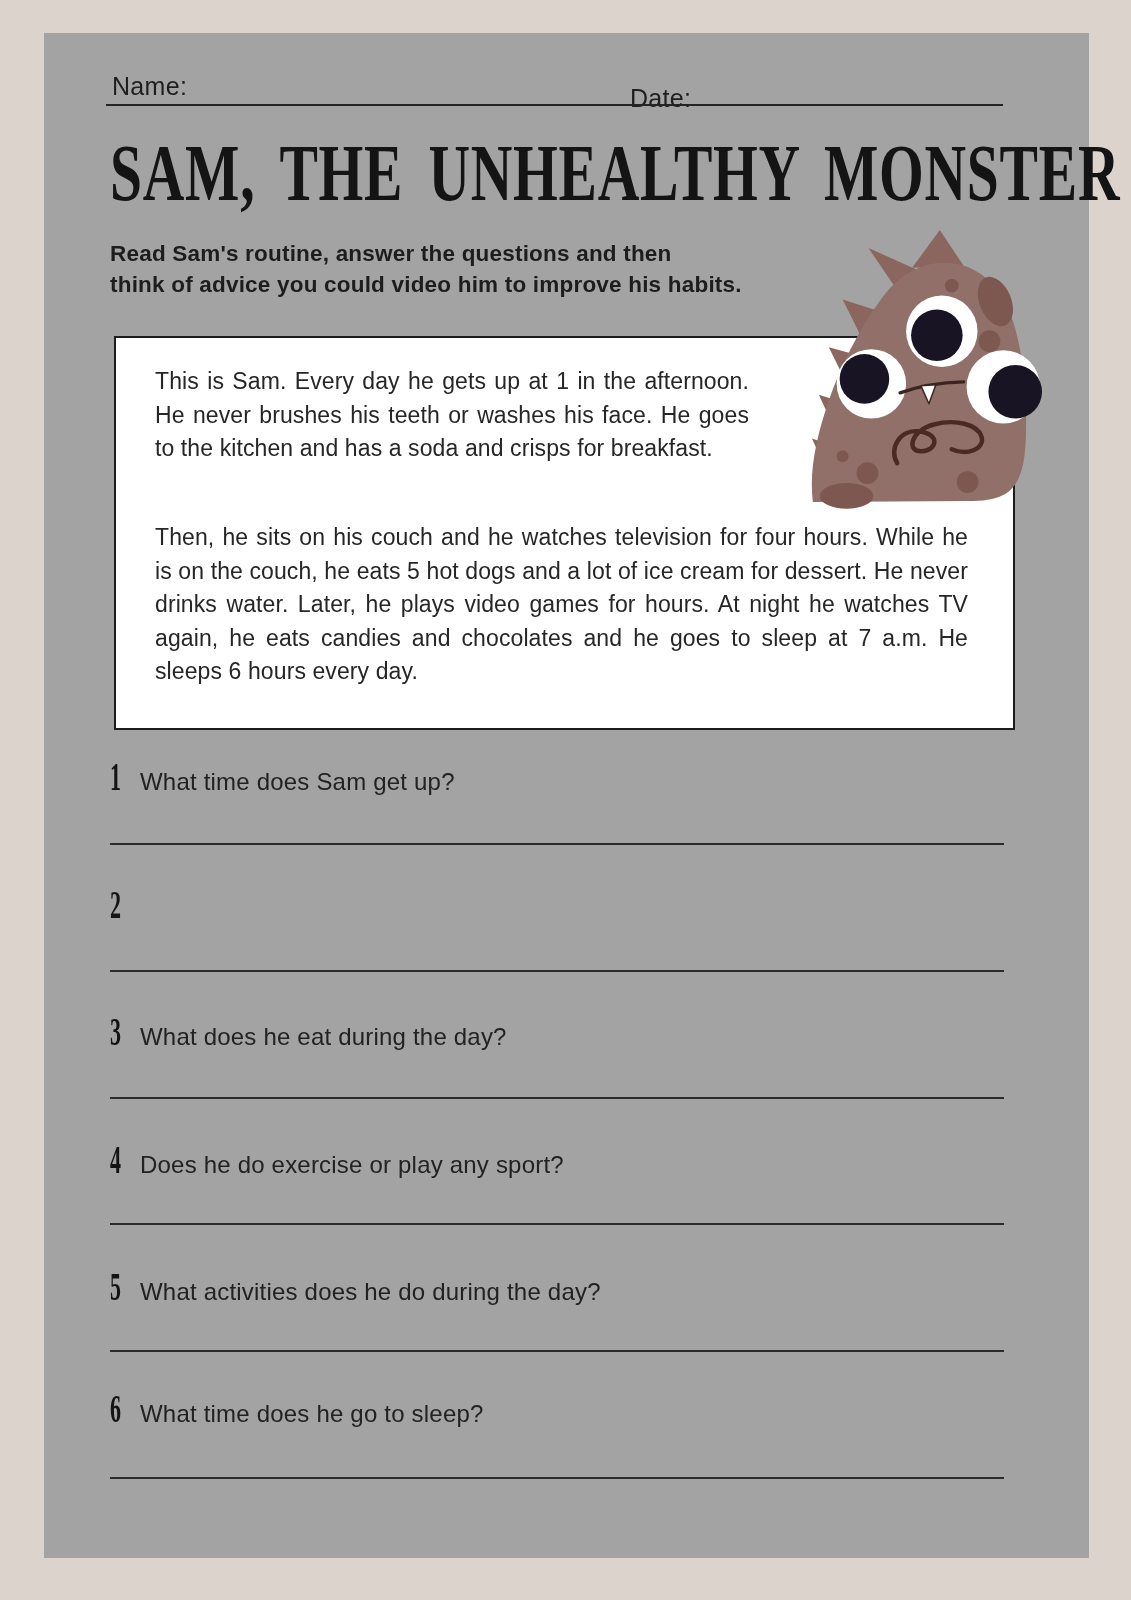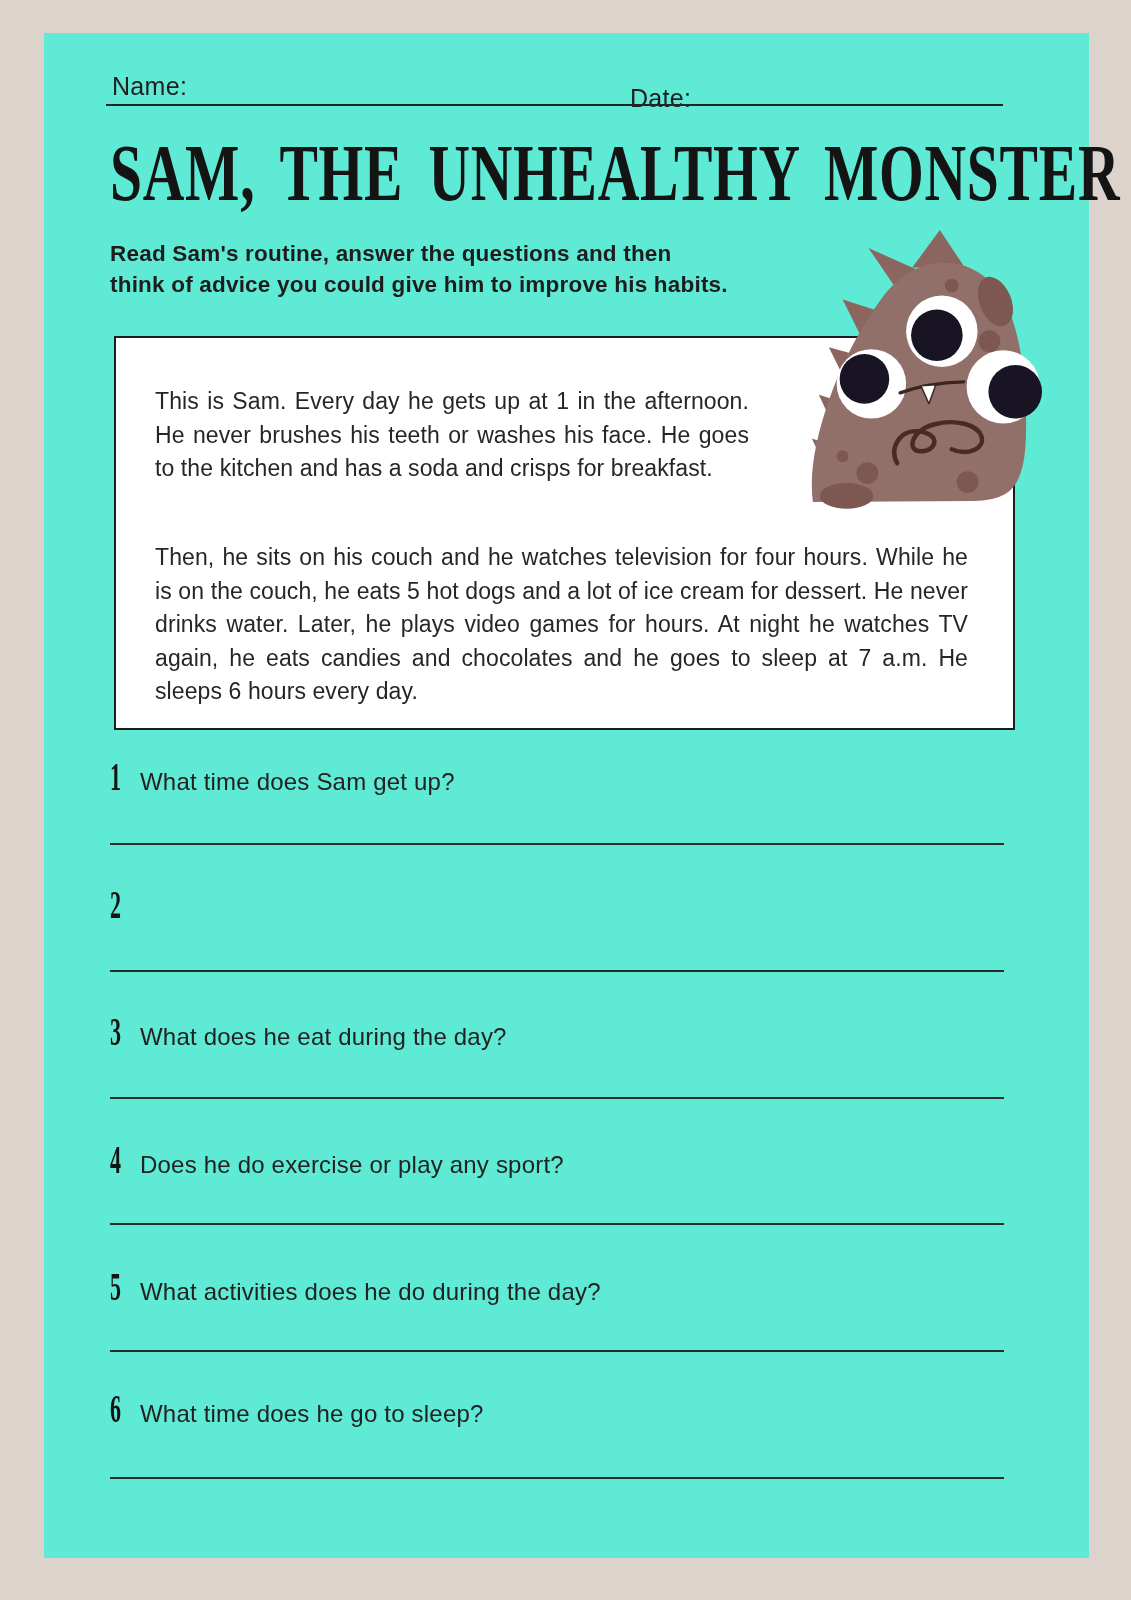--- a/index.html
+++ b/index.html
@@ -9,21 +9,21 @@
   .frame {
     position: relative;
     width: 1131px; height: 1600px;
     background: #dcd3cc;
     overflow: hidden;
   }
   .page {
     position: absolute;
     left: 44px; top: 33px;
     width: 1045px; height: 1525px;
-    background: #5eead4;
+    background: #a3a3a3;
   }
 
   
   .hdr-label {
     position: absolute;
     font-size: 25px;
     color: #1f1f1f;
     letter-spacing: 0.3px;
   }
   .hdr-name { left: 68px; top: 39px; }
@@ -70,21 +70,20 @@
     width: 901px; height: 394px;
     border: 2.5px solid #1d1d1d;
     background: #ffffff;
   }
   .para {
     color: #262626;
     font-size: 23px;
     line-height: 33.5px;
     text-align: justify;
     letter-spacing: 0.1px;
-    margin-top: 20px;
   }
   .para1 {
     position: absolute;
     left: 39px; top: 27px;
     width: 594px;
   }
   .para2 {
     position: absolute;
     left: 39px; top: 183px;
     width: 813px;
@@ -136,21 +135,21 @@
   <div class="page">
 
     <span class="hdr-label hdr-name">Name:</span>
     <span class="hdr-label hdr-date">Date:</span>
     <div class="hdr-line"></div>
 
     <h1 class="title">SAM, THE UNHEALTHY MONSTER</h1>
 
     <p class="instructions">
       <span>Read Sam's routine, answer the questions and then</span>
-      <span>think of advice you could give him to improve his habits.</span>
+      <span>think of advice you could video him to improve his habits.</span>
     </p>
 
     <div class="passage-box">
       <p class="para para1">This is Sam. Every day he gets up at 1 in the afternoon. He never brushes his teeth or washes his face. He goes to the kitchen and has a soda and crisps for breakfast.</p>
       <p class="para para2">Then, he sits on his couch and he watches television for four hours. While he is on the couch, he eats 5 hot dogs and a lot of ice cream for dessert. He never drinks water. Later, he plays video games for hours. At night he watches TV again, he eats candies and chocolates and he goes to sleep at 7 a.m. He sleeps 6 hours every day.</p>
     </div>
 
     <svg class="monster" viewBox="0 0 250 290" xmlns="http://www.w3.org/2000/svg">
 
       <g fill="#8a665e">

